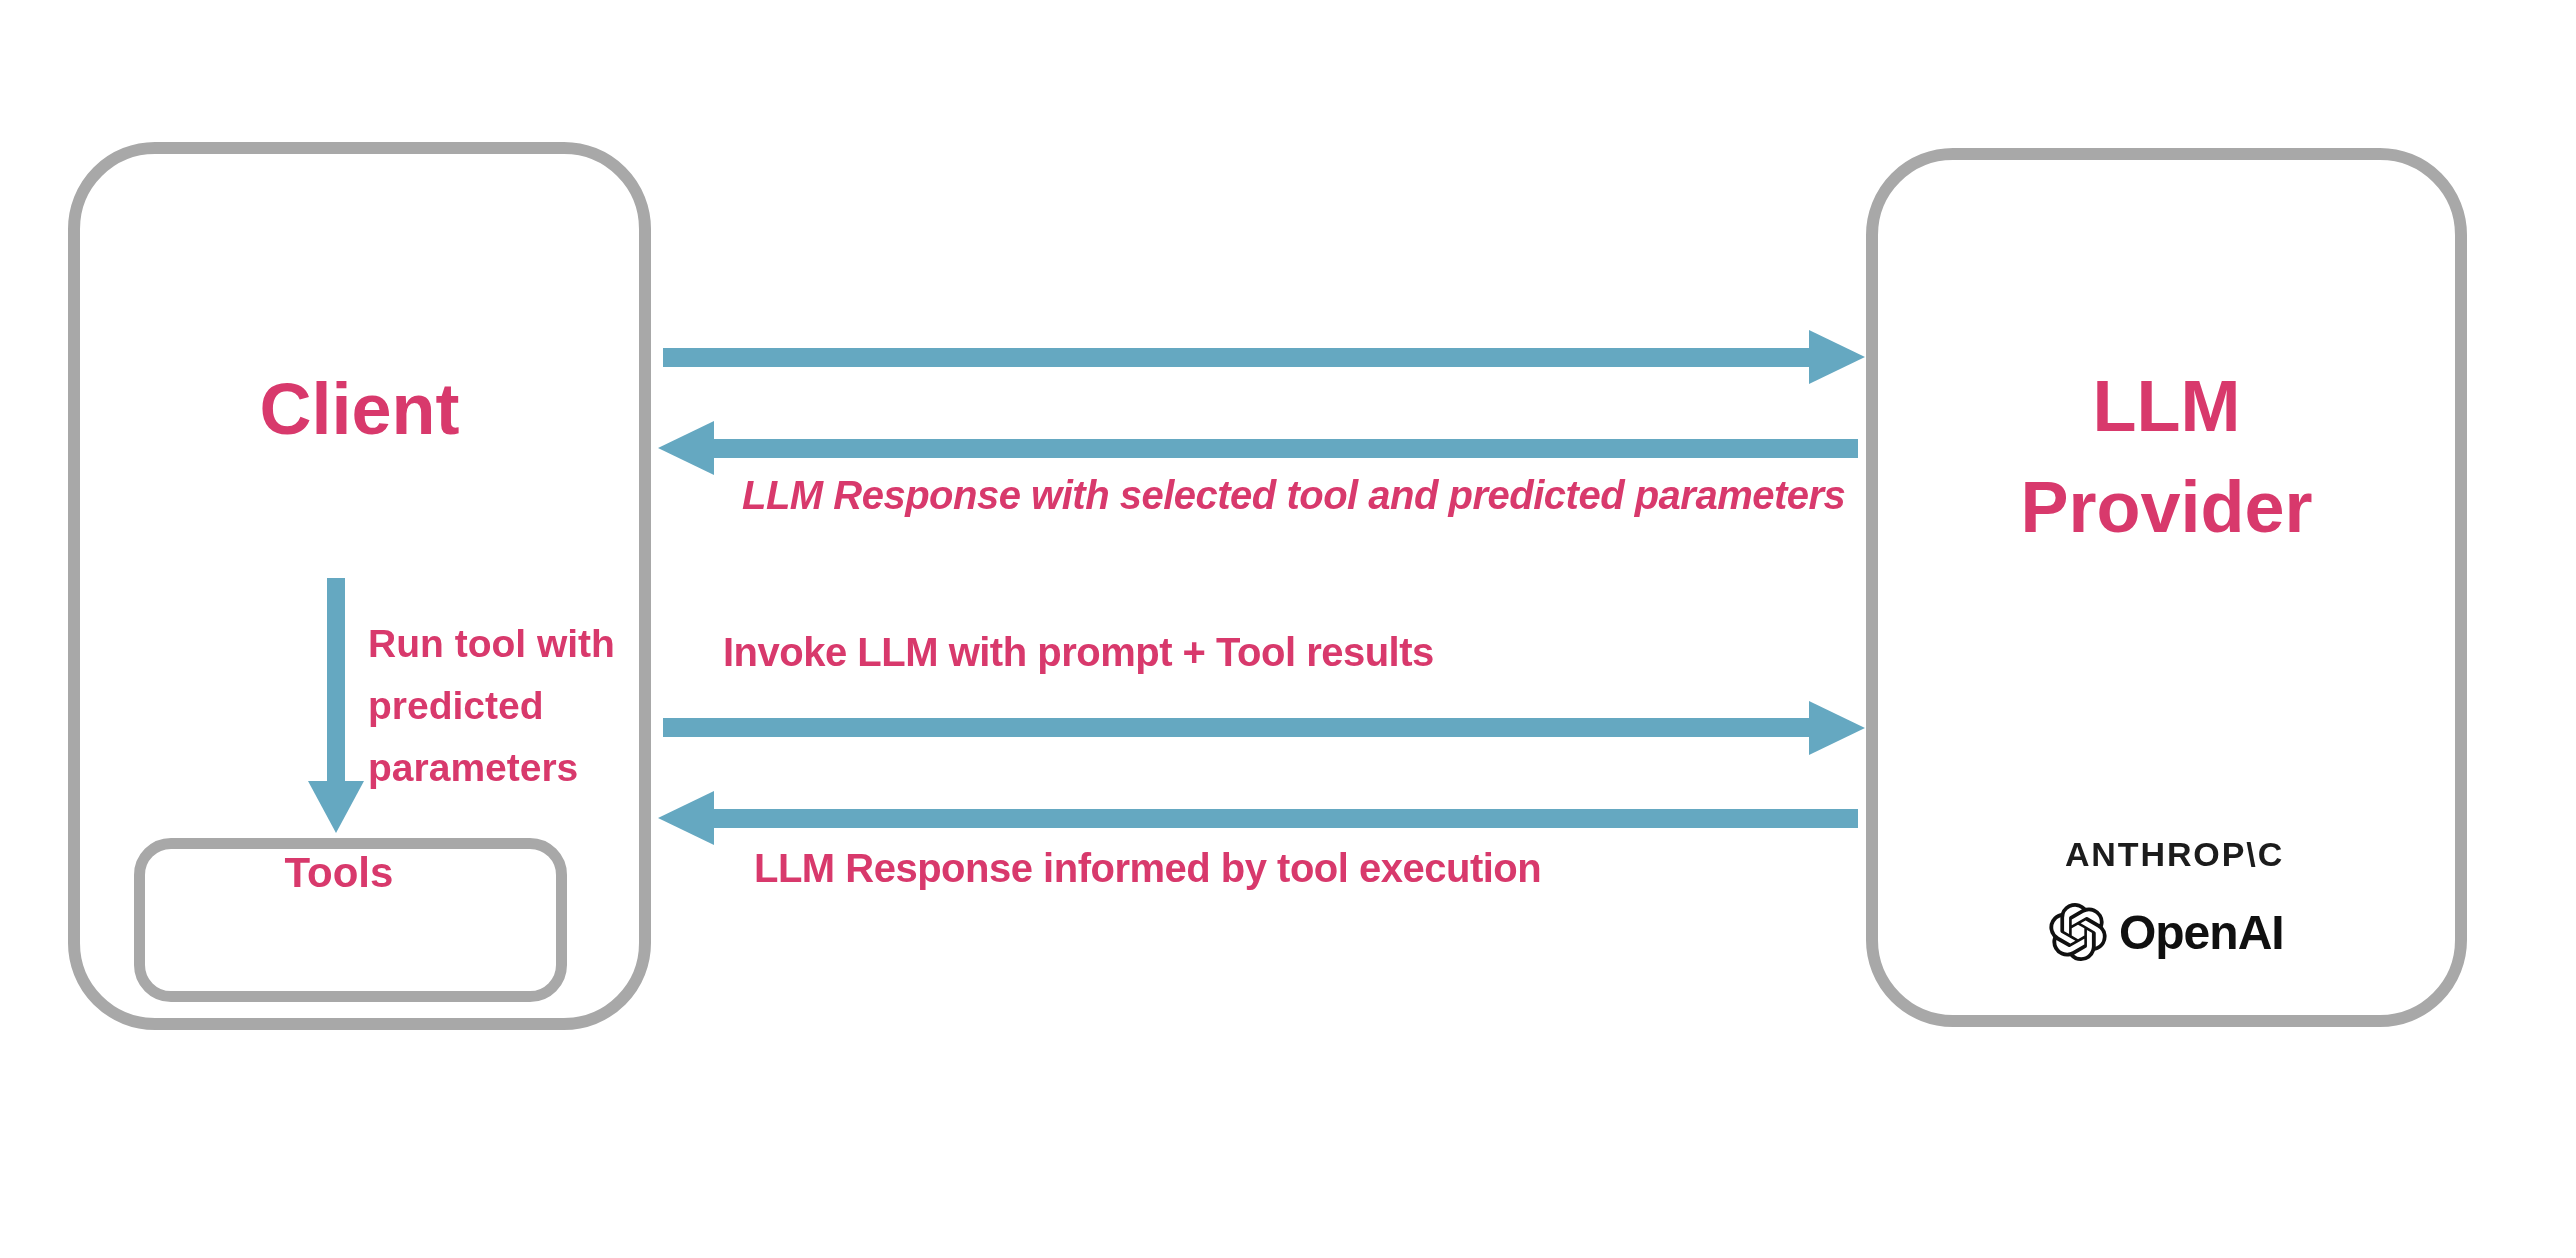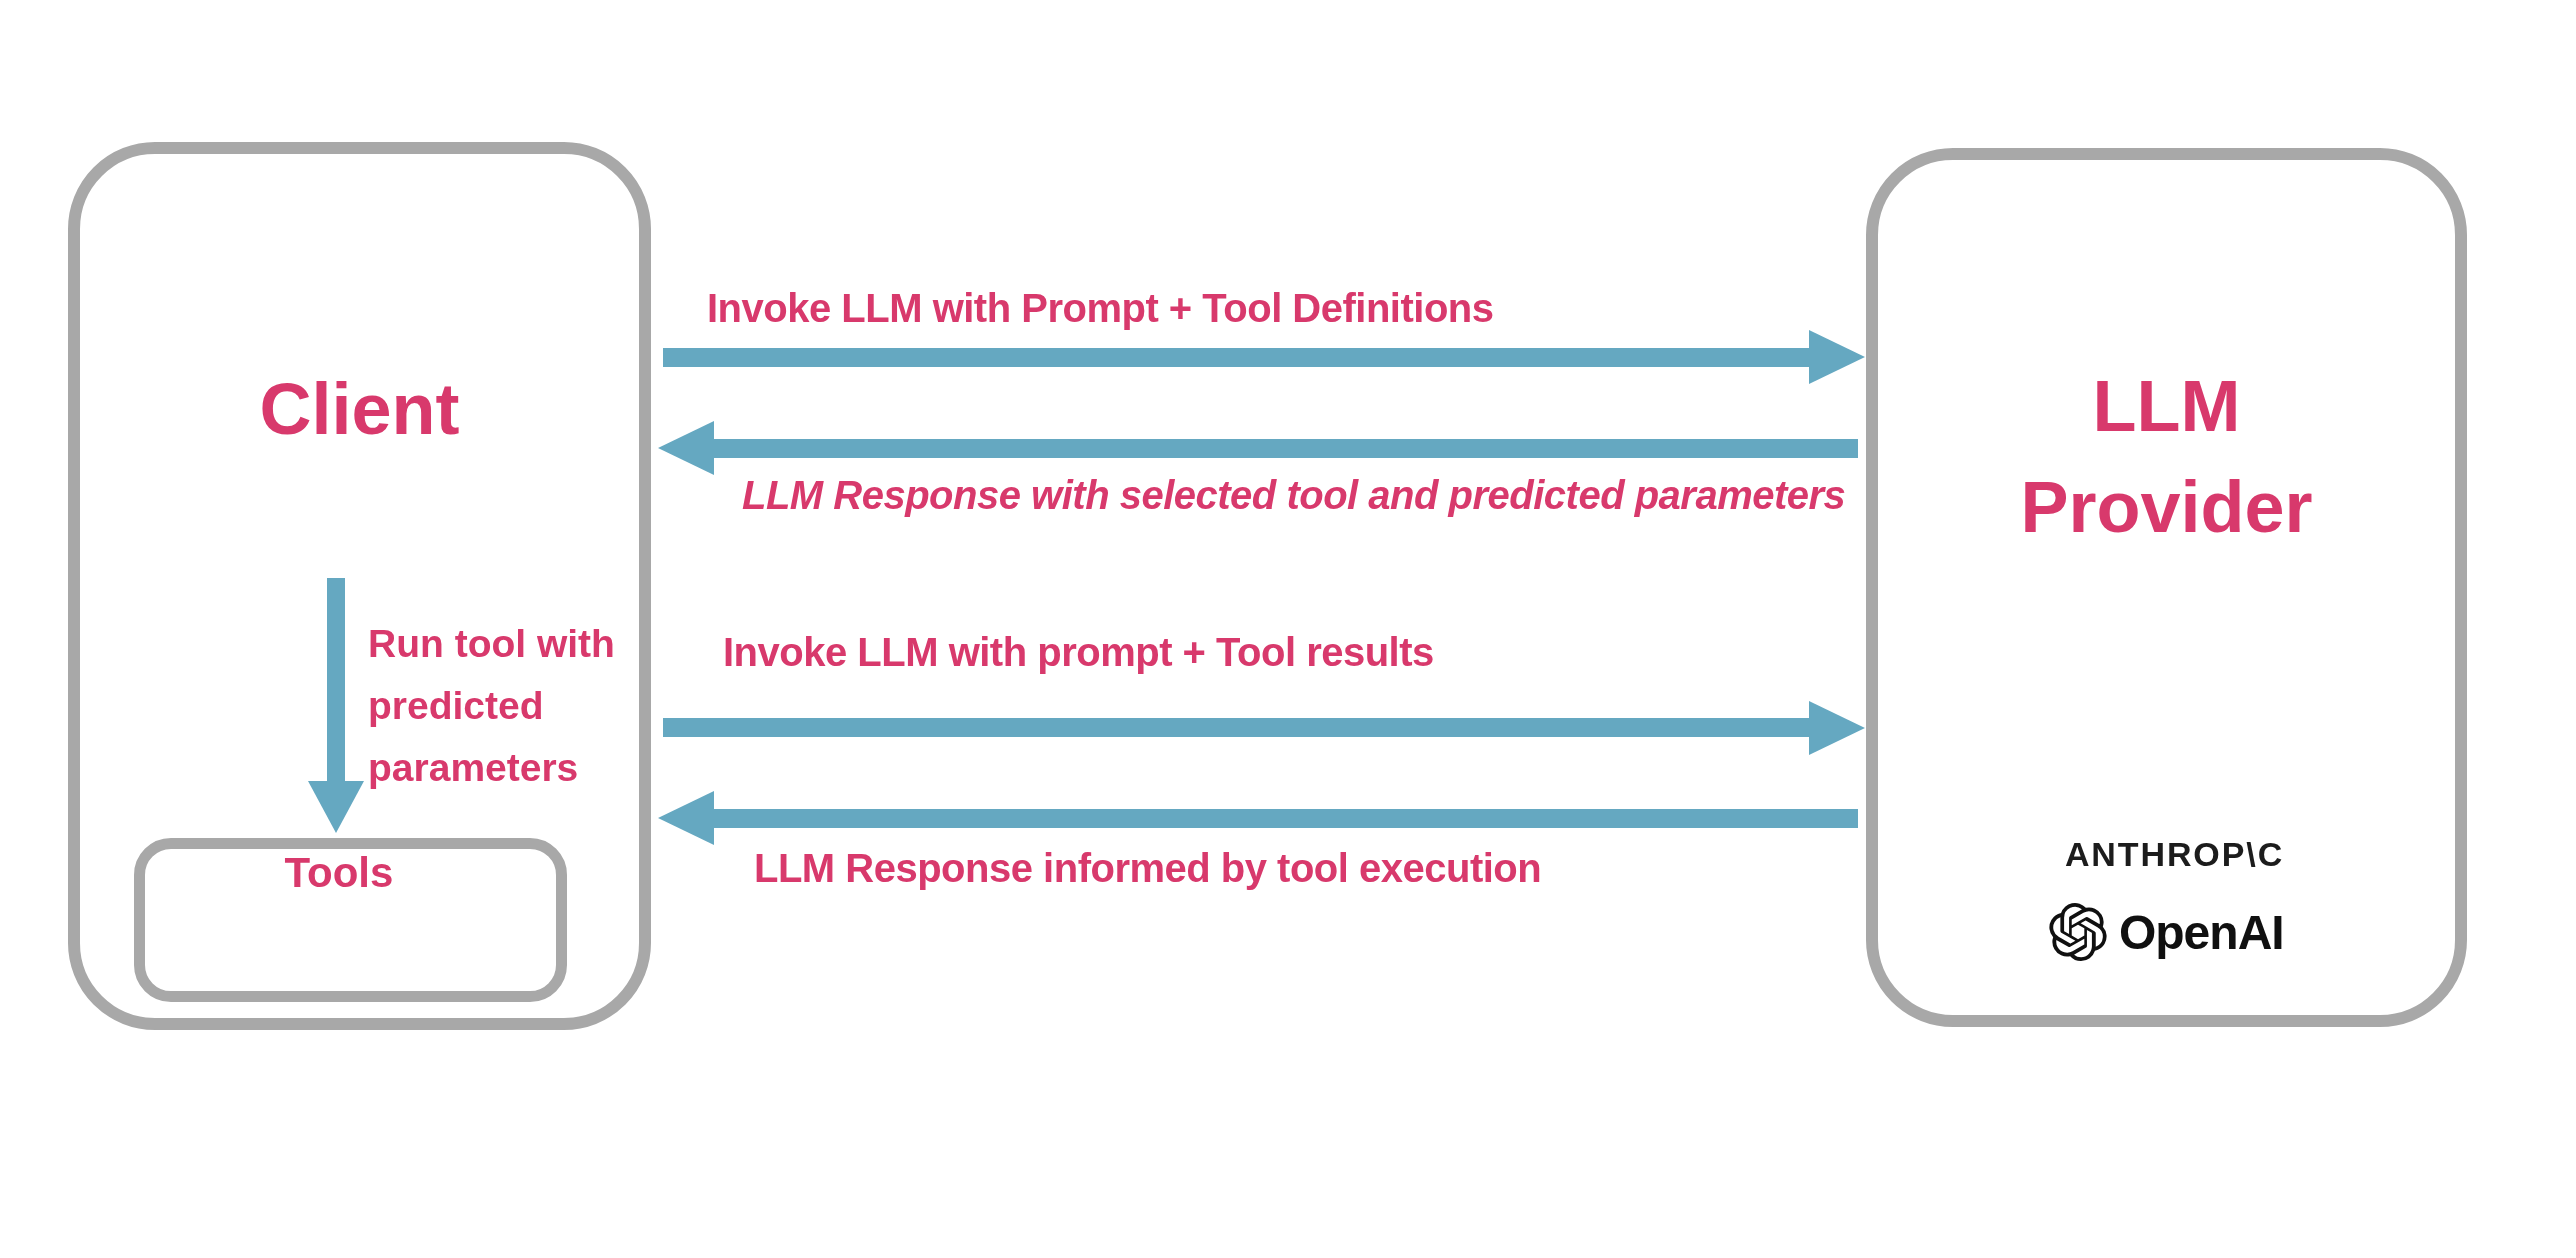--- a/index.html
+++ b/index.html
@@ -155,21 +155,20 @@
   </div>
 
   <div class="anthropic-logo">ANTHROP\C</div>
   <div class="openai-logo">
     <svg class="openai-mark" viewBox="0 0 24 24" fill="currentColor" xmlns="http://www.w3.org/2000/svg">
       <path d="M22.2819 9.8211a5.9847 5.9847 0 0 0-.5157-4.9108 6.0462 6.0462 0 0 0-6.5098-2.9A6.0651 6.0651 0 0 0 4.9807 4.1818a5.9847 5.9847 0 0 0-3.9977 2.9 6.0462 6.0462 0 0 0 .7427 7.0966 5.98 5.98 0 0 0 .511 4.9107 6.051 6.051 0 0 0 6.5146 2.9001A5.9847 5.9847 0 0 0 13.2599 24a6.0557 6.0557 0 0 0 5.7718-4.2058 5.9894 5.9894 0 0 0 3.9977-2.9001 6.0557 6.0557 0 0 0-.7475-7.073zm-9.022 12.6081a4.4755 4.4755 0 0 1-2.8764-1.0408l.1419-.0804 4.7783-2.7582a.7948.7948 0 0 0 .3927-.6813v-6.7369l2.02 1.1686a.071.071 0 0 1 .038.052v5.5826a4.504 4.504 0 0 1-4.4945 4.4944zm-9.6607-4.1254a4.4708 4.4708 0 0 1-.5346-3.0137l.142.0852 4.783 2.7582a.7712.7712 0 0 0 .7806 0l5.8428-3.3685v2.3324a.0804.0804 0 0 1-.0332.0615L9.74 19.9502a4.4992 4.4992 0 0 1-6.1408-1.6464zM2.3408 7.8956a4.485 4.485 0 0 1 2.3655-1.9728V11.6a.7664.7664 0 0 0 .3879.6765l5.8144 3.3543-2.0201 1.1685a.0757.0757 0 0 1-.071 0l-4.8303-2.7865A4.504 4.504 0 0 1 2.3408 7.8956zm16.5963 3.8558L13.1038 8.364 15.1192 7.2a.0757.0757 0 0 1 .071 0l4.8303 2.7913a4.4944 4.4944 0 0 1-.6765 8.1042v-5.6772a.79.79 0 0 0-.407-.667zm2.0107-3.0231l-.142-.0852-4.7735-2.7818a.7759.7759 0 0 0-.7854 0L9.409 9.2297V6.8974a.0662.0662 0 0 1 .0284-.0615l4.8303-2.7866a4.4992 4.4992 0 0 1 6.6802 4.66zM8.3065 12.863l-2.02-1.1638a.0804.0804 0 0 1-.038-.0567V6.0742a4.4992 4.4992 0 0 1 7.3757-3.4537l-.142.0805L8.704 5.459a.7948.7948 0 0 0-.3927.6813zm1.0976-2.3654l2.602-1.4998 2.6069 1.4998v2.9994l-2.5974 1.4997-2.6067-1.4997z"></path>
     </svg>
     <span class="openai-word">OpenAI</span>
   </div>
 
-  <div class="flow-label flow-label-1">Invoke LLM with Prompt + Tool Definitions</div>
   <div class="h-shaft shaft-1"></div>
   <div class="h-head right head-1"></div>
 
   <div class="h-shaft shaft-2"></div>
   <div class="h-head left head-2"></div>
   <div class="flow-label flow-label-2">LLM Response with selected tool and predicted parameters</div>
 
   <div class="flow-label flow-label-3">Invoke LLM with prompt + Tool results</div>
   <div class="h-shaft shaft-3"></div>
   <div class="h-head right head-3"></div>

